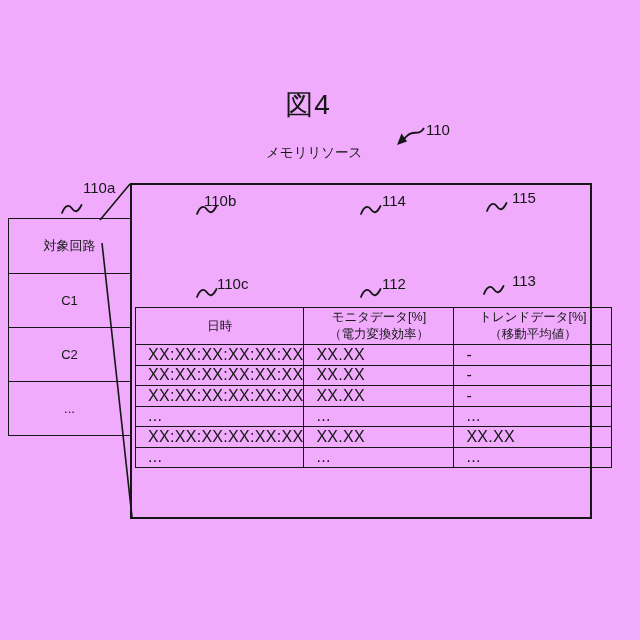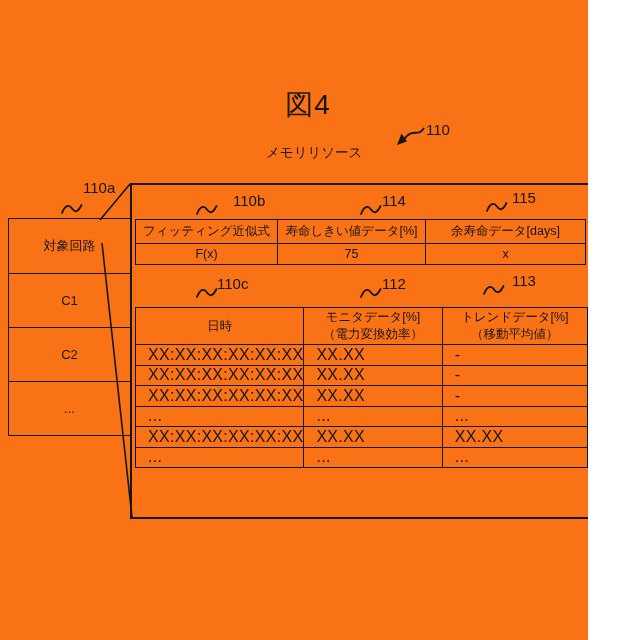--- a/index.html
+++ b/index.html
@@ -1,26 +1,26 @@
 <!DOCTYPE html>
 <html><head>
 <meta charset="utf-8">
 <style>
   html,body{margin:0;padding:0;background:#fff;}
-  #page{position:relative;width:588px;height:640px;background:#f97316;
+  #page{position:relative;width:640px;height:640px;background:#f0abfc;
         font-family:"Liberation Sans","DejaVu Sans",sans-serif;color:#161616;overflow:hidden;}
   .abs{position:absolute;}
 
   
   #fig-title{left:268px;top:86px;width:80px;text-align:center;font-size:28px;letter-spacing:1px;}
   #mem-label{left:266px;top:137px;font-size:13.5px;margin-top:7px;}
   .refnum{font-size:15px;}
   #ref-110{left:426px;top:121px;}
   #ref-110a{left:83px;top:179px;}
-  #ref-110b{left:233px;top:192px;}
+  #ref-110b{left:204px;top:192px;}
   #ref-114{left:382px;top:192px;}
   #ref-115{left:512px;top:189px;}
   #ref-110c{left:217px;top:275px;}
   #ref-112{left:382px;top:275px;}
   #ref-113{left:512px;top:272px;}
 
   
   #big-box{left:130px;top:183px;width:462px;height:336px;border:2px solid #161616;box-sizing:border-box;}
 
   
@@ -77,39 +77,20 @@
         </tr>
     <tr>
           <td>C2</td>
         </tr>
     <tr>
           <td>...</td>
         </tr>
   </tbody>
     </table>
 
-  <table class="abs inner" id="fitting-table">
-    <colgroup>
-        <col style="width:142px">
-        <col style="width:148px">
-        <col style="width:160px">
-      </colgroup>
-    <tbody>
-        <tr class="h">
-      <td class="c">フィッティング近似式</td>
-      <td class="c">寿命しきい値データ[%]</td>
-      <td class="c">余寿命データ[days]</td>
-    </tr>
-    <tr>
-      <td class="c">F(x)</td>
-      <td class="c">75</td>
-      <td class="c">x</td>
-    </tr>
-  </tbody>
-    </table>
 
   <table class="abs inner" id="monitor-table">
     <colgroup>
         <col style="width:142px">
         <col style="width:150px">
         <col style="width:158px">
       </colgroup>
     <tbody>
         <tr class="h">
       <td class="c pre">日時</td>

